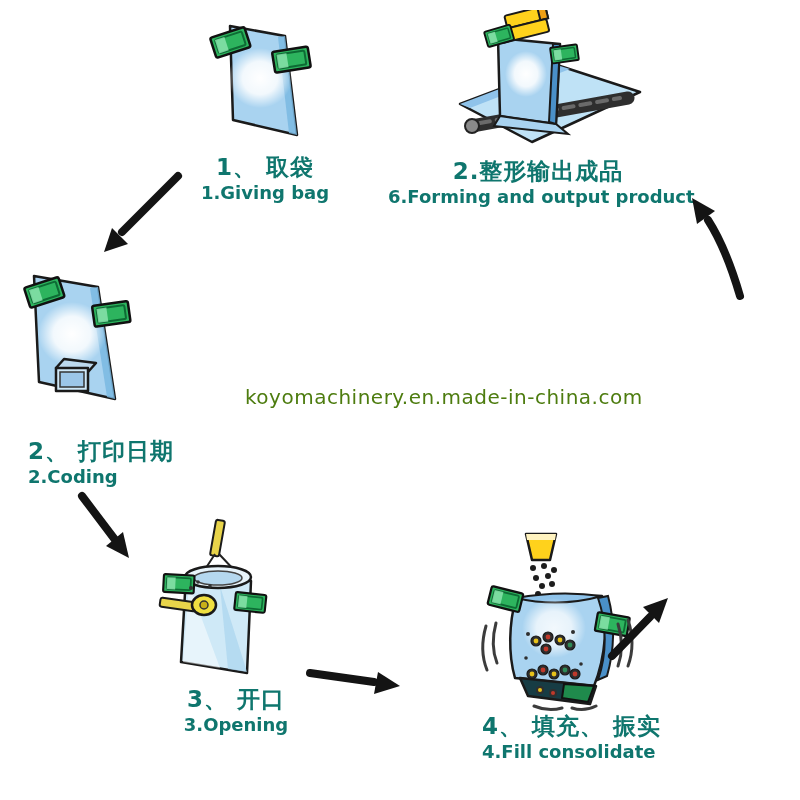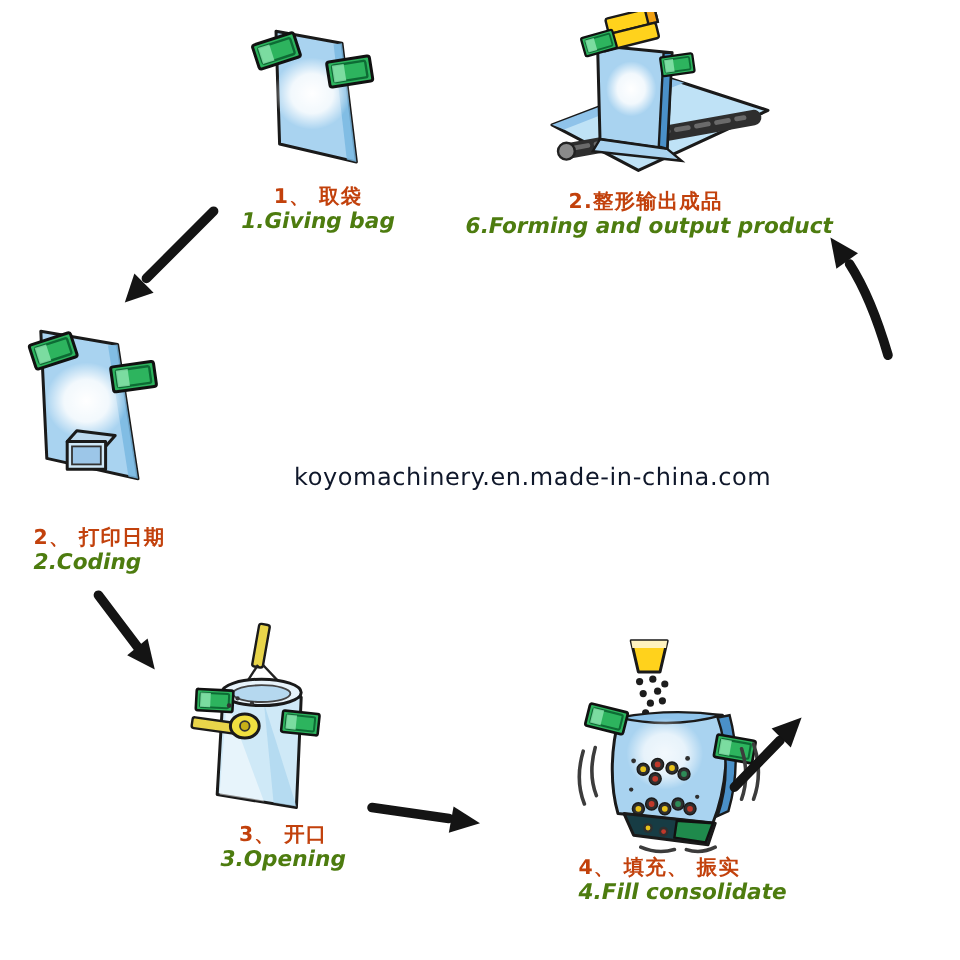--- a/index.html
+++ b/index.html
@@ -1,26 +1,26 @@
 <!DOCTYPE html>
 <html><head>
 <meta charset="utf-8">
 <style>
   * { margin:0; padding:0; box-sizing:border-box; }
   html,body { background:#ffffff; }
   body { font-family:"DejaVu Sans","Liberation Sans",sans-serif; }
   .canvas { position:relative; width:800px; height:800px; background:#ffffff; overflow:hidden; }
   .step { position:absolute; }
   .step svg { display:block; }
-  .caption-zh { font-weight:bold; font-size:17px; color:#c2410c; letter-spacing:1px; line-height:1.2; white-space:nowrap; }
-  .caption-en { font-weight:bold; font-size:18px; color:#4d7c0f; line-height:1.2; white-space:nowrap;font-style:italic; }
+  .caption-zh { font-weight:bold; font-size:23px; color:#0f766e; letter-spacing:1px; line-height:1.2; white-space:nowrap; }
+  .caption-en { font-weight:bold; font-size:18px; color:#0f766e; line-height:1.2; white-space:nowrap; }
   .cap-center { text-align:center; }
   .arrow { position:absolute; }
   .watermark { position:absolute; left:245px; top:385px; width:310px; text-align:center;
-               font-size:20px; color:#0f172a; letter-spacing:0.5px; white-space:nowrap; }
+               font-size:20px; color:#4d7c0f; letter-spacing:0.5px; white-space:nowrap; }
   .outline { stroke:#1a1a1a; stroke-width:2.5; stroke-linejoin:round; }
 </style>
 </head>
 <body>
 
 <div class="canvas">
 
   <svg width="0" height="0" style="position:absolute" aria-hidden="true">
     <defs>
       <radialGradient id="glow">

